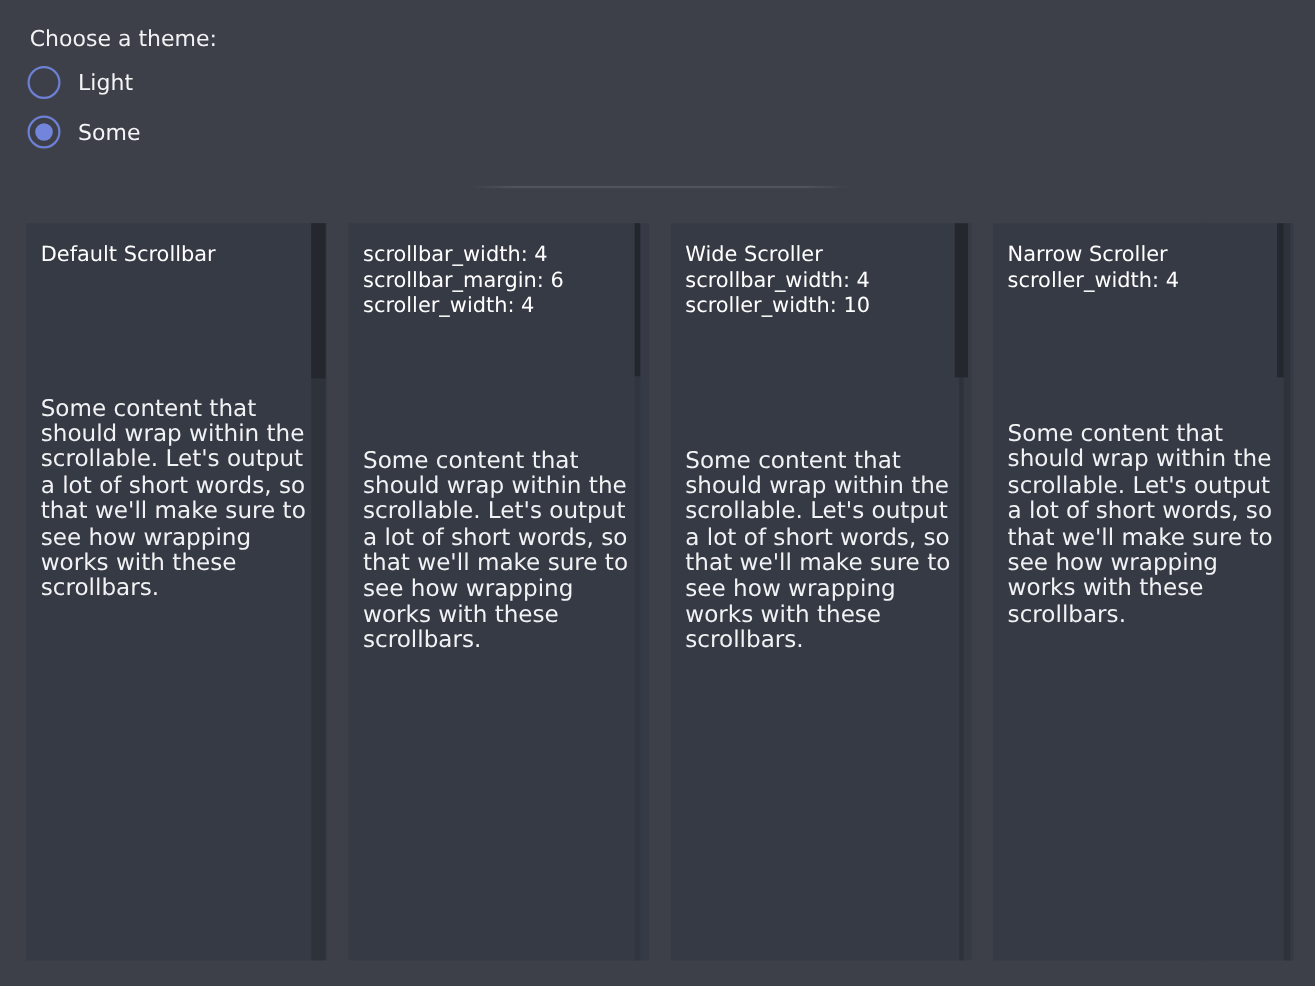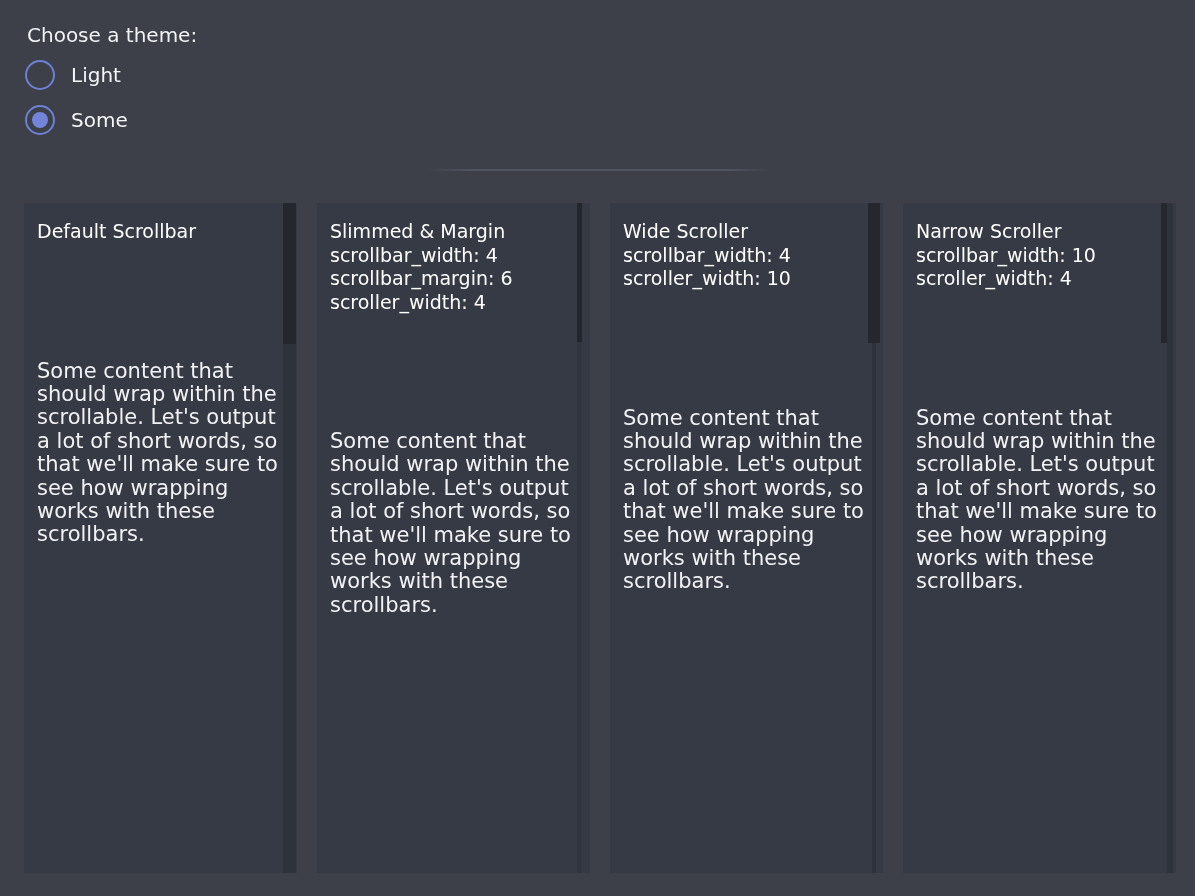--- a/index.html
+++ b/index.html
@@ -153,21 +153,20 @@
 a lot of short words, so
 that we'll make sure to
 see how wrapping
 works with these
 scrollbars.</div>
     <div class="sb-track"></div>
     <div class="sb-thumb"></div>
   </div>
 
   <div class="panel p1">
-    <div class="panel-title">Slimmed &amp; Margin</div>
     <div class="panel-param">scrollbar_width: 4</div>
     <div class="panel-param">scrollbar_margin: 6</div>
     <div class="panel-param">scroller_width: 4</div>
     <div class="panel-content">Some content that
 should wrap within the
 scrollable. Let's output
 a lot of short words, so
 that we'll make sure to
 see how wrapping
 works with these
@@ -187,21 +186,20 @@
 that we'll make sure to
 see how wrapping
 works with these
 scrollbars.</div>
     <div class="sb-track"></div>
     <div class="sb-thumb"></div>
   </div>
 
   <div class="panel p3">
     <div class="panel-title">Narrow Scroller</div>
-    <div class="panel-param">scrollbar_width: 10</div>
     <div class="panel-param">scroller_width: 4</div>
     <div class="panel-content">Some content that
 should wrap within the
 scrollable. Let's output
 a lot of short words, so
 that we'll make sure to
 see how wrapping
 works with these
 scrollbars.</div>
     <div class="sb-track"></div>

